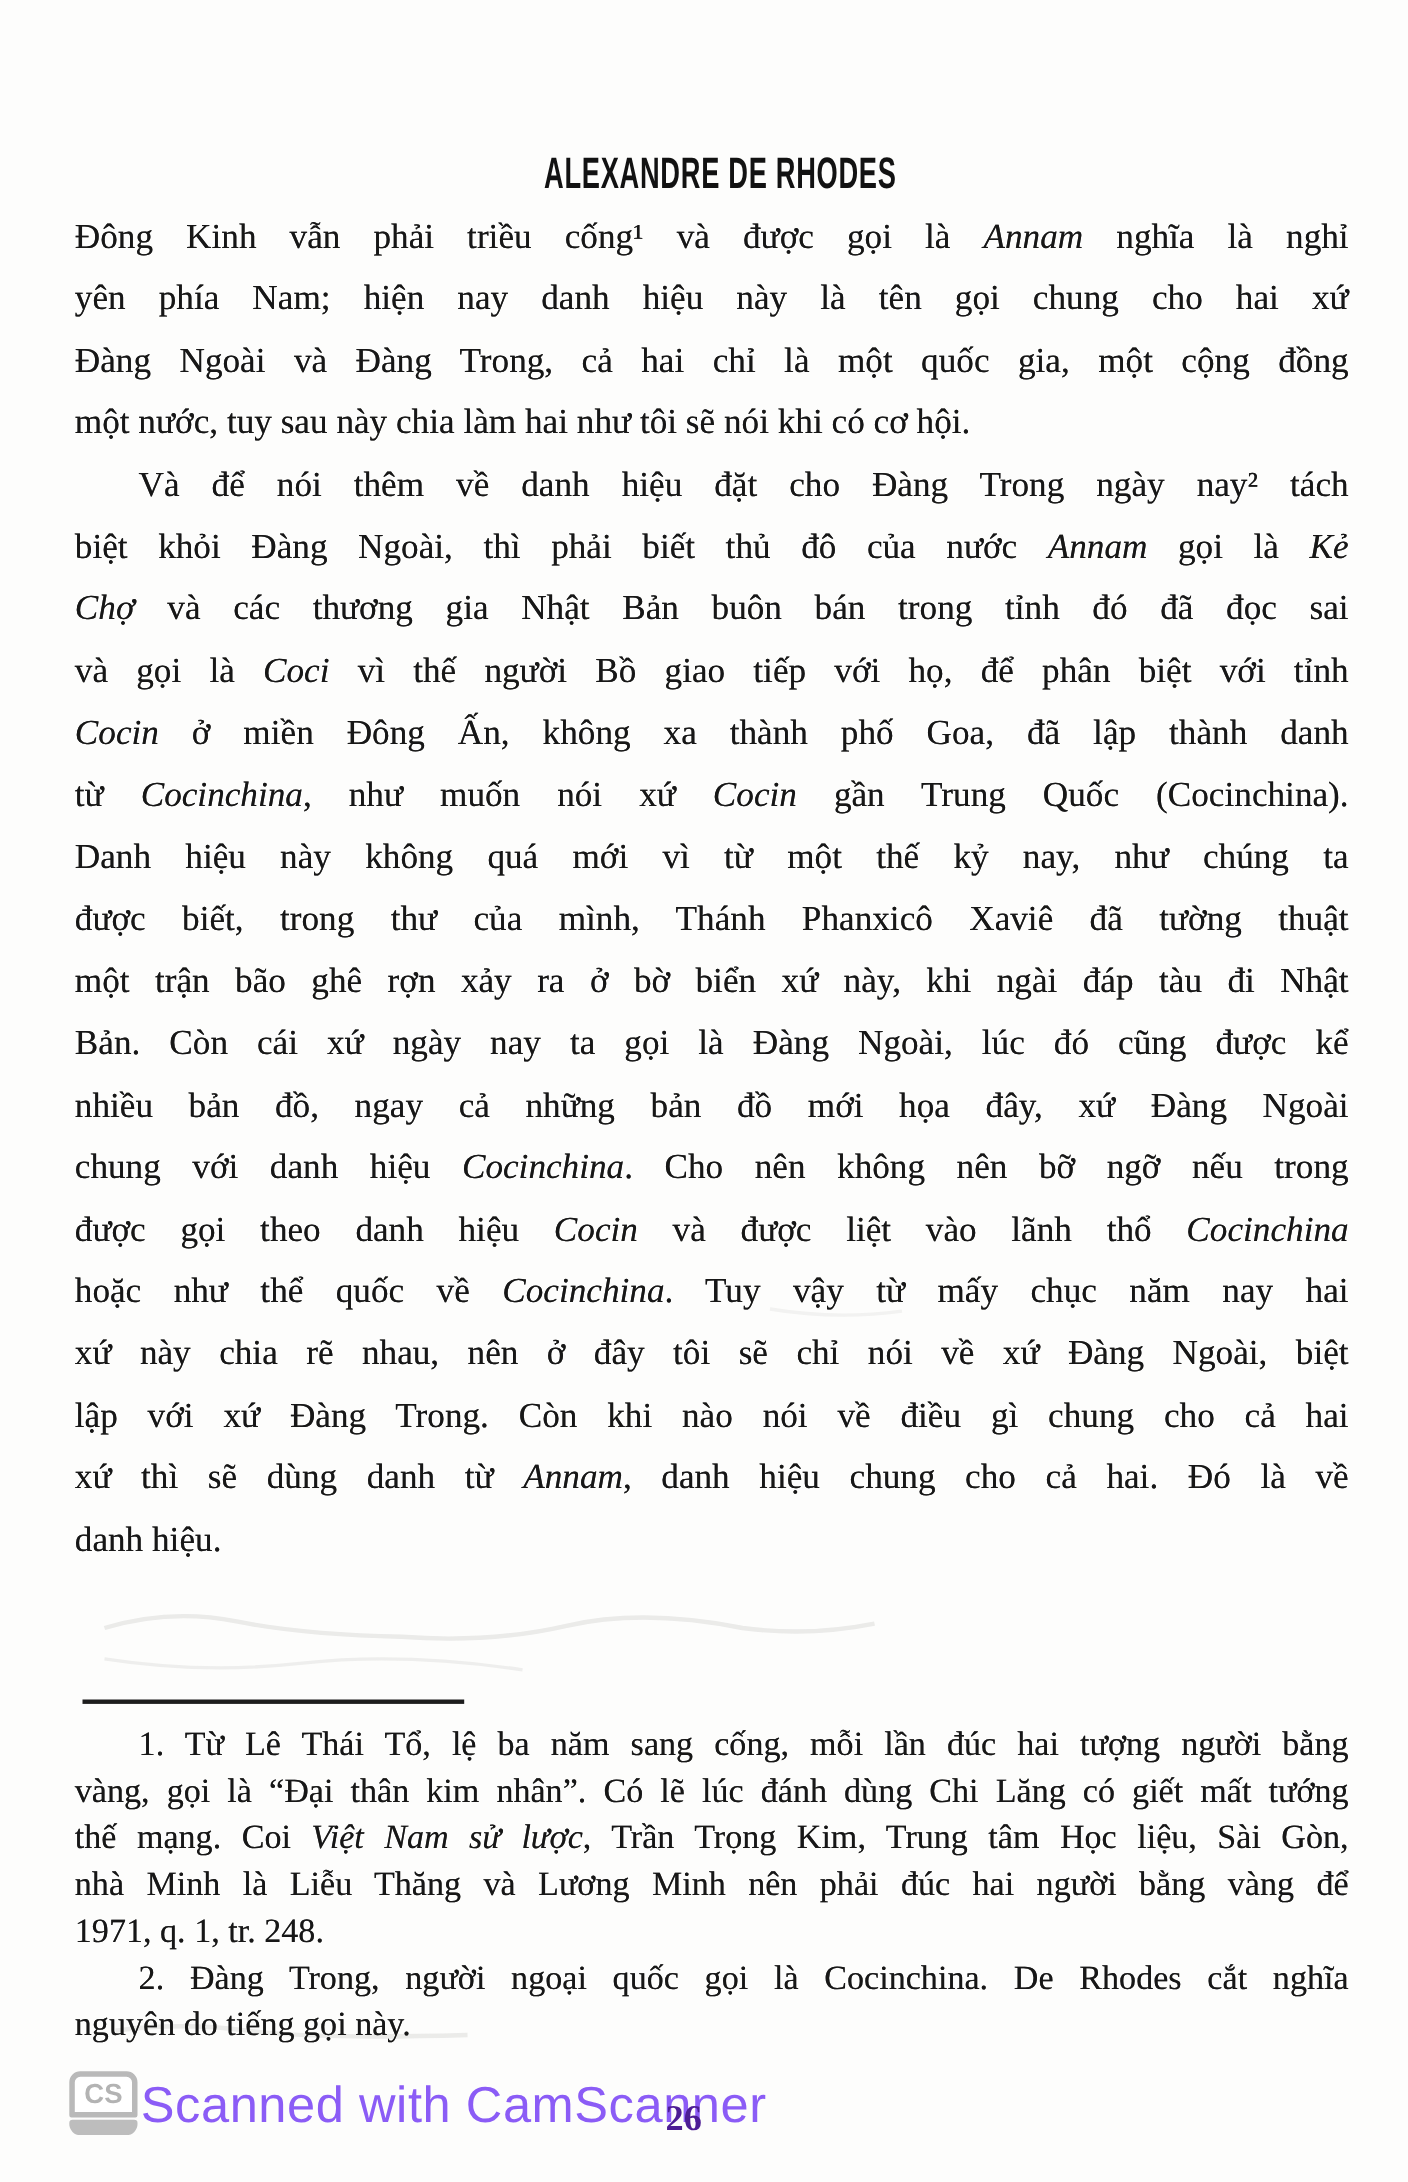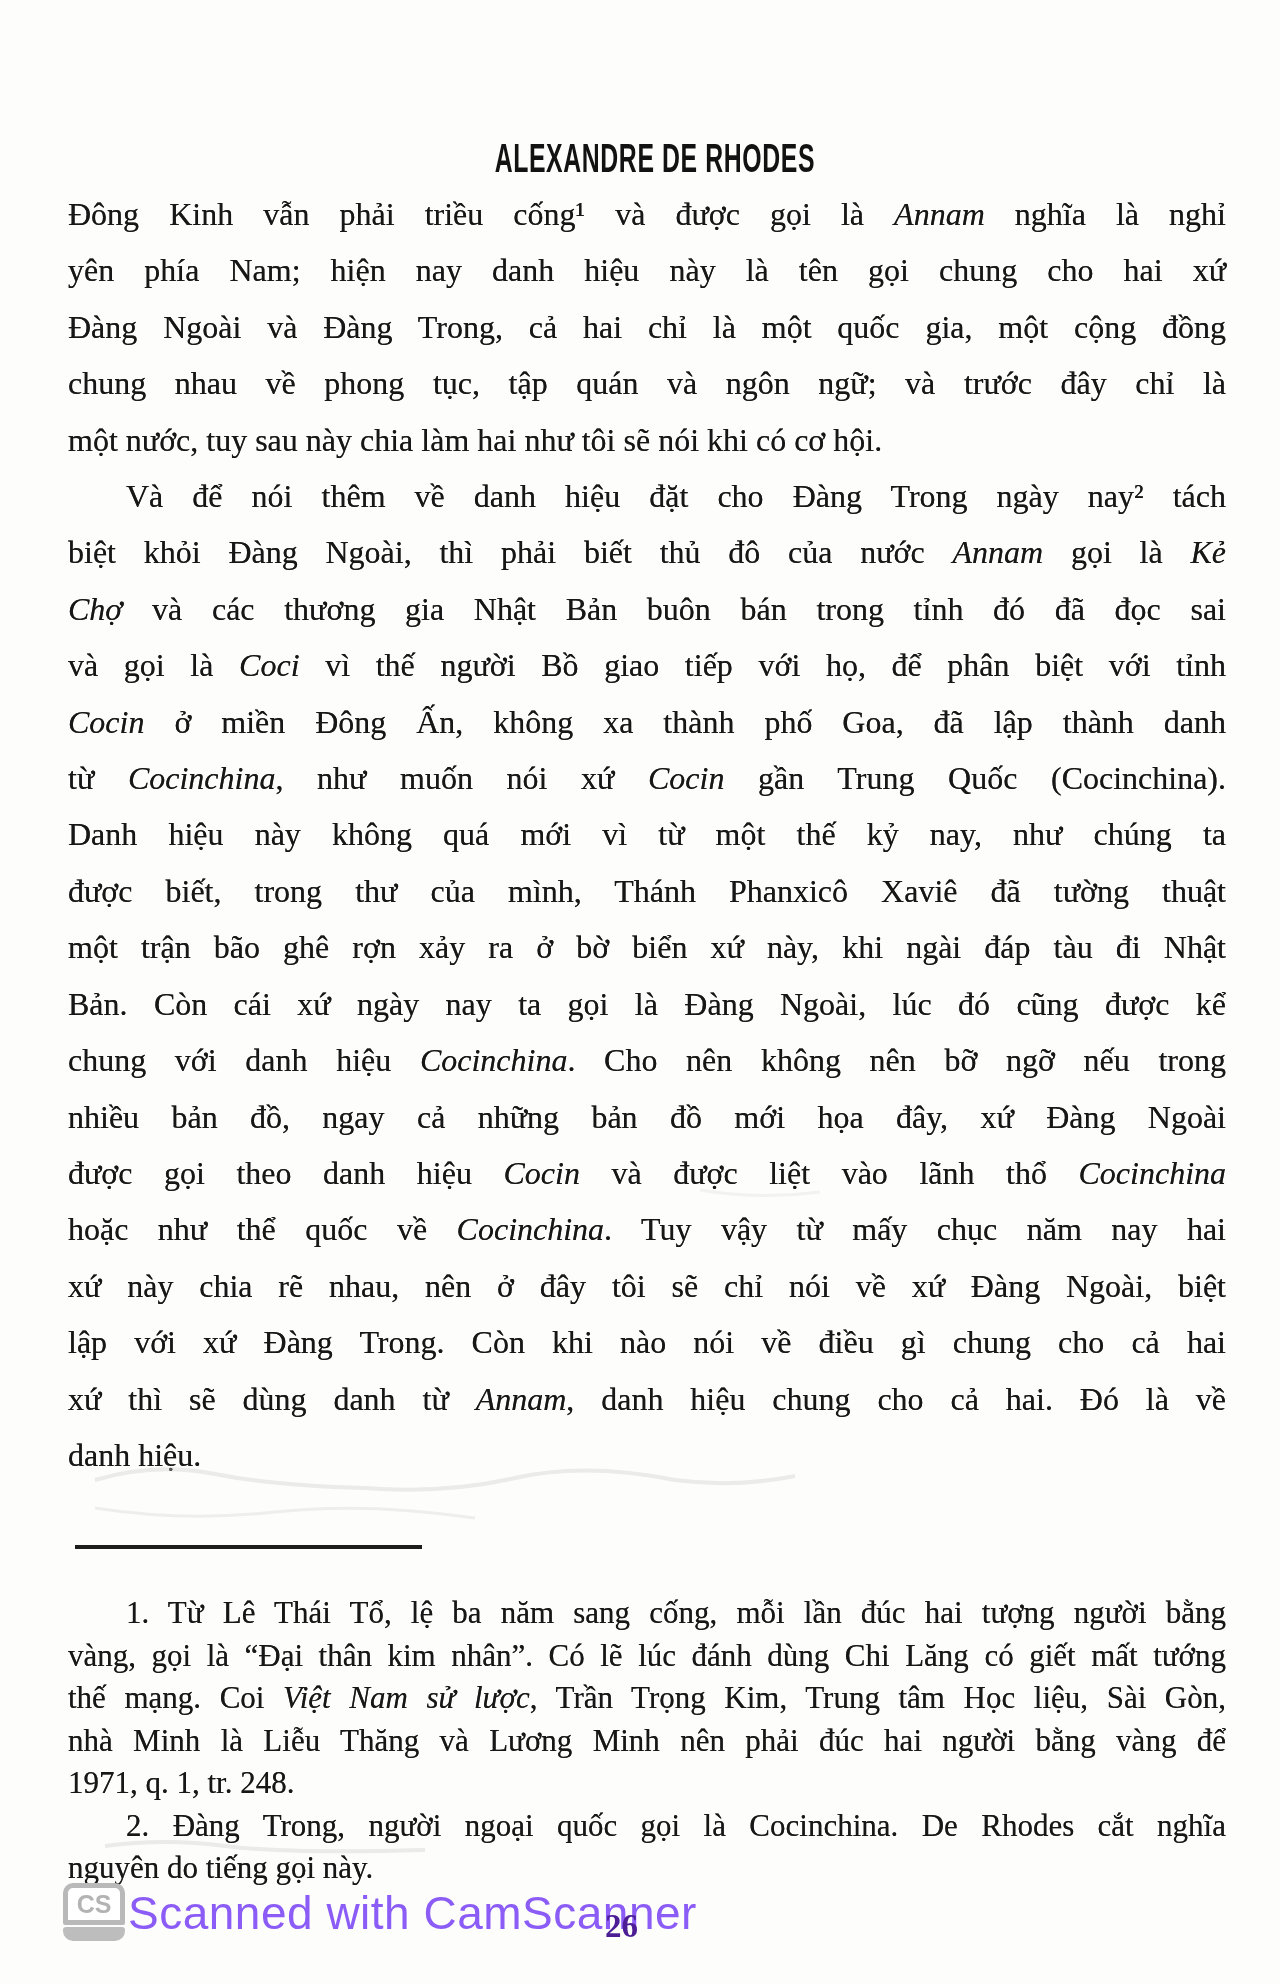--- a/index.html
+++ b/index.html
@@ -36,21 +36,20 @@
   .line.short{text-align-last:left;}
   .line.indent{text-indent:58px;}
   .footnote-rule{
     position:absolute;left:75px;top:1545px;width:347px;height:4px;
     background:#1d1d1d;
   }
   .footnotes{
     position:absolute;left:68px;top:1564px;width:1158px;
     font-size:31px;line-height:42.5px;
     text-shadow:0 0 0.4px rgba(10,10,10,.7);
-    margin-top:28px;
   }
   .smudges{position:absolute;left:0;top:0;pointer-events:none;}
   .watermark{
     position:absolute;left:0;top:1870px;width:1280px;height:100px;
   }
   .cs-badge{
     position:absolute;left:51px;top:13px;width:60px;height:58px;padding-left:12px;
   }
   .cs-badge .cs-box{
     box-sizing:border-box;width:62px;height:42px;
@@ -82,36 +81,35 @@
 
 <div class="page">
 
   <div class="running-head">ALEXANDRE DE RHODES</div>
 
   <div class="body-text">
       <div class="paragraph">
         <div class="line"><span>Đông Kinh vẫn phải triều cống¹ và được gọi là </span><i>Annam</i><span> nghĩa là nghỉ</span></div>
         <div class="line"><span>yên phía Nam; hiện nay danh hiệu này là tên gọi chung cho hai xứ</span></div>
         <div class="line"><span>Đàng Ngoài và Đàng Trong, cả hai chỉ là một quốc gia, một cộng đồng</span></div>
-        <div class="line"><span>chung nhau về phong tục, tập quán và ngôn ngữ; và trước đây chỉ là</span></div>
         <div class="line short"><span>một nước, tuy sau này chia làm hai như tôi sẽ nói khi có cơ hội.</span></div>
       </div>
       <div class="paragraph">
         <div class="line indent"><span>Và để nói thêm về danh hiệu đặt cho Đàng Trong ngày nay² tách</span></div>
         <div class="line"><span>biệt khỏi Đàng Ngoài, thì phải biết thủ đô của nước </span><i>Annam</i><span> gọi là </span><i>Kẻ</i><span></span></div>
         <div class="line"><span></span><i>Chợ</i><span> và các thương gia Nhật Bản buôn bán trong tỉnh đó đã đọc sai</span></div>
         <div class="line"><span>và gọi là </span><i>Coci</i><span> vì thế người Bồ giao tiếp với họ, để phân biệt với tỉnh</span></div>
         <div class="line"><span></span><i>Cocin</i><span> ở miền Đông Ấn, không xa thành phố Goa, đã lập thành danh</span></div>
         <div class="line"><span>từ </span><i>Cocinchina</i><span>, như muốn nói xứ </span><i>Cocin</i><span> gần Trung Quốc (Cocinchina).</span></div>
         <div class="line"><span>Danh hiệu này không quá mới vì từ một thế kỷ nay, như chúng ta</span></div>
         <div class="line"><span>được biết, trong thư của mình, Thánh Phanxicô Xaviê đã tường thuật</span></div>
         <div class="line"><span>một trận bão ghê rợn xảy ra ở bờ biển xứ này, khi ngài đáp tàu đi Nhật</span></div>
         <div class="line"><span>Bản. Còn cái xứ ngày nay ta gọi là Đàng Ngoài, lúc đó cũng được kể</span></div>
+        <div class="line"><span>nhiều bản đồ, ngay cả những bản đồ mới họa đây, xứ Đàng Ngoài</span></div>
         <div class="line"><span>chung với danh hiệu </span><i>Cocinchina</i><span>. Cho nên không nên bỡ ngỡ nếu trong</span></div>
-        <div class="line"><span>nhiều bản đồ, ngay cả những bản đồ mới họa đây, xứ Đàng Ngoài</span></div>
         <div class="line"><span>được gọi theo danh hiệu </span><i>Cocin</i><span> và được liệt vào lãnh thổ </span><i>Cocinchina</i><span></span></div>
         <div class="line"><span>hoặc như thể quốc về </span><i>Cocinchina</i><span>. Tuy vậy từ mấy chục năm nay hai</span></div>
         <div class="line"><span>xứ này chia rẽ nhau, nên ở đây tôi sẽ chỉ nói về xứ Đàng Ngoài, biệt</span></div>
         <div class="line"><span>lập với xứ Đàng Trong. Còn khi nào nói về điều gì chung cho cả hai</span></div>
         <div class="line"><span>xứ thì sẽ dùng danh từ </span><i>Annam</i><span>, danh hiệu chung cho cả hai. Đó là về</span></div>
         <div class="line short"><span>danh hiệu.</span></div>
       </div>
     </div>
 
   <svg class="smudges" width="1280" height="1984" viewBox="0 0 1280 1984">

